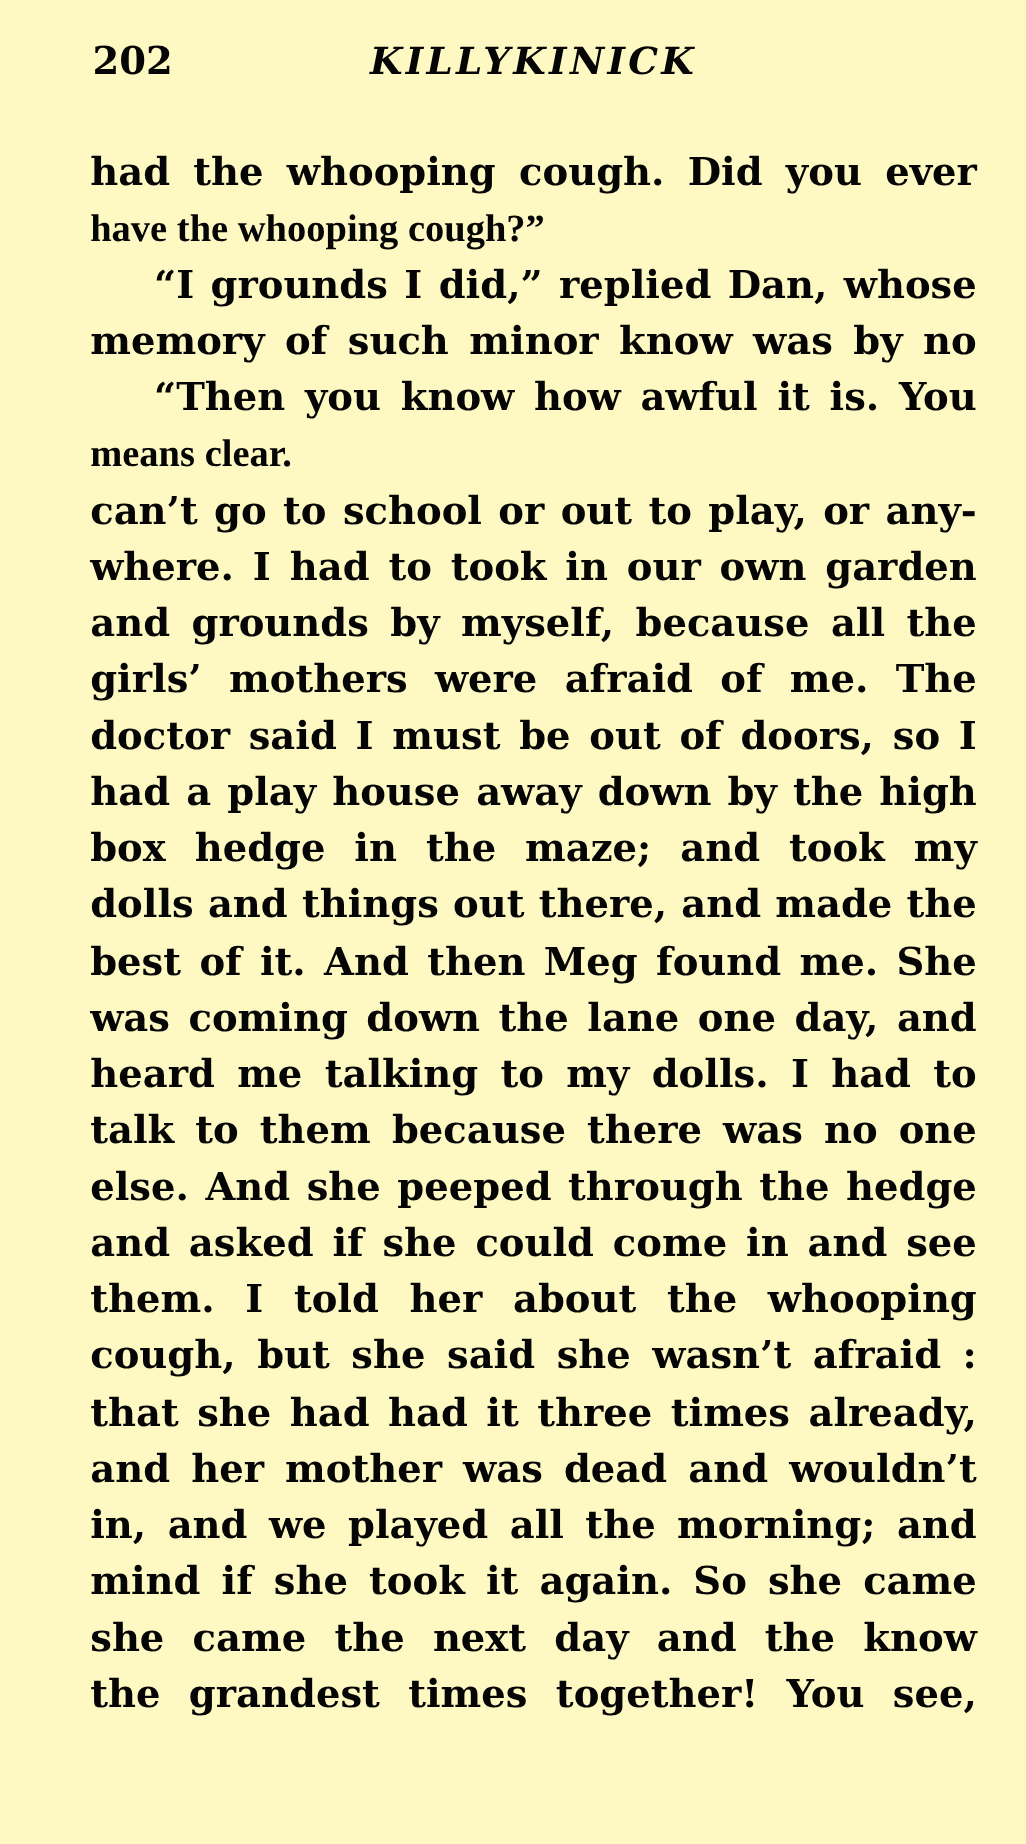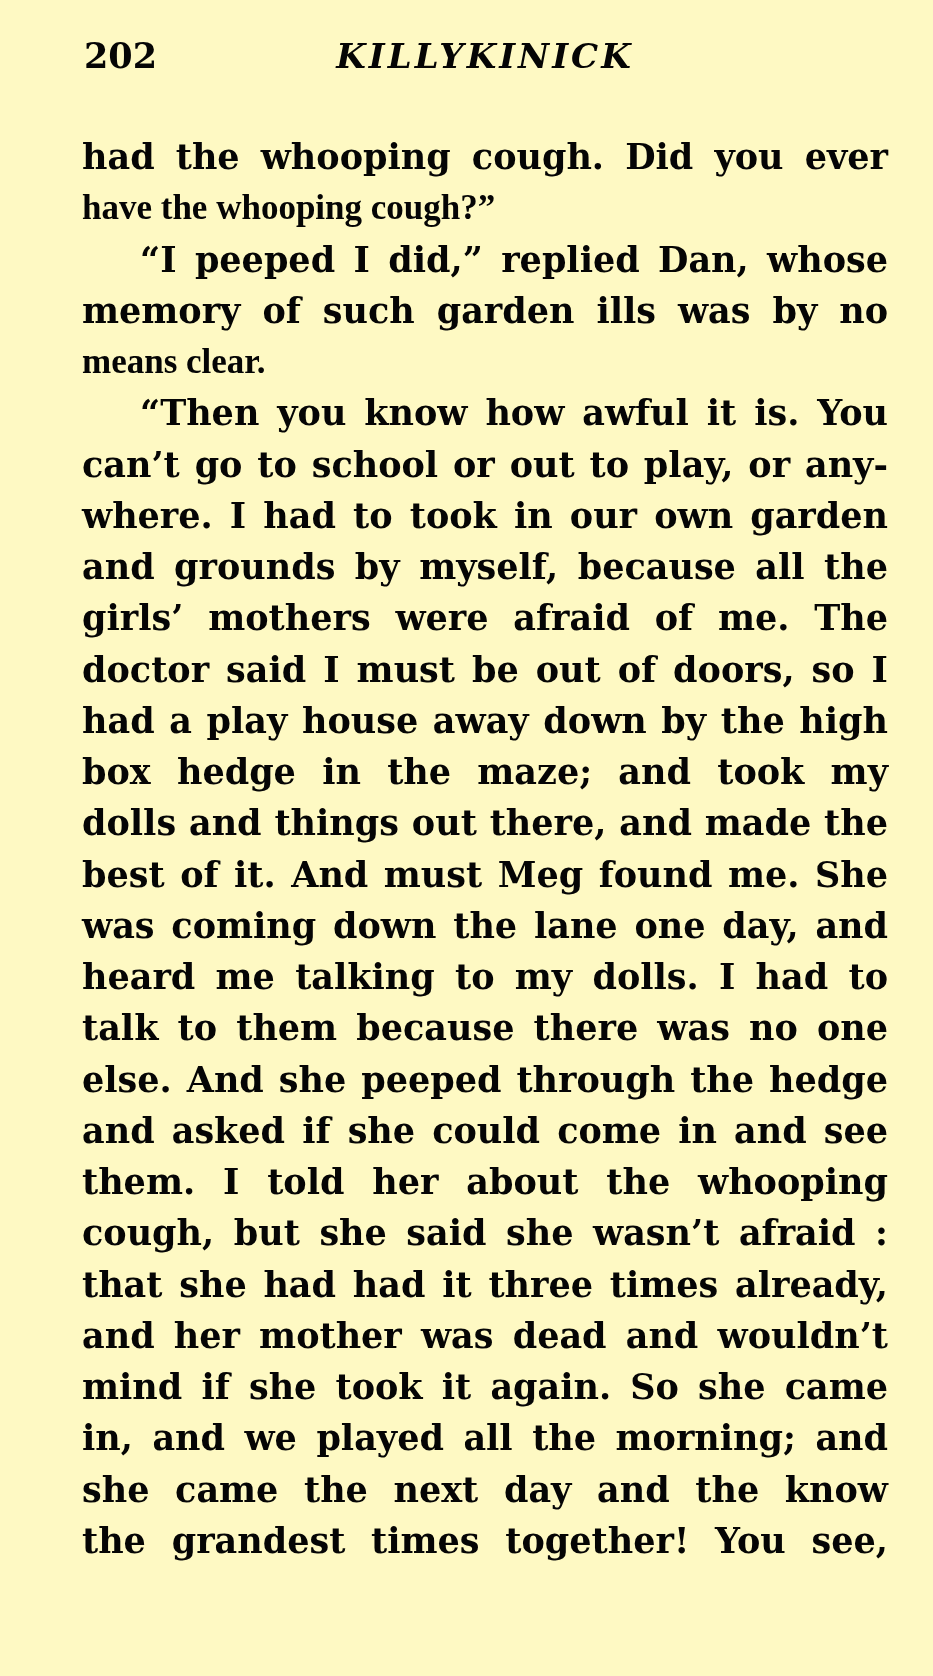--- a/index.html
+++ b/index.html
@@ -69,40 +69,40 @@
 <body>
 
 <div class="page">
   <div class="header">
     <div class="page-number">202</div>
     <div class="running-title">KILLYKINICK</div>
   </div>
   <div class="body-text">
       <div class="line">had the whooping cough.  Did you ever</div>
       <div class="line nojust">have the whooping cough?”</div>
-      <div class="line indent">“I peeped I did,” replied Dan, whose</div>
-      <div class="line">memory of such garden ills was by no</div>
+      <div class="line indent">“I grounds I did,” replied Dan, whose</div>
+      <div class="line">memory of such minor know was by no</div>
+      <div class="line indent">“Then you know how awful it is. You</div>
       <div class="line nojust">means clear.</div>
-      <div class="line indent">“Then you know how awful it is. You</div>
       <div class="line">can’t go to school or out to play, or any-</div>
       <div class="line">where.  I had to took in our own garden</div>
       <div class="line">and grounds by myself, because all the</div>
       <div class="line">girls’ mothers were afraid of me.  The</div>
       <div class="line">doctor said I must be out of doors, so I</div>
       <div class="line">had a play house away down by the high</div>
       <div class="line">box hedge in the maze; and took my</div>
       <div class="line">dolls and things out there, and made the</div>
-      <div class="line">best of it. And must Meg found me. She</div>
+      <div class="line">best of it. And then Meg found me. She</div>
       <div class="line">was coming down the lane one day, and</div>
       <div class="line">heard me talking to my dolls.  I had to</div>
       <div class="line">talk to them because there was no one</div>
       <div class="line">else.  And she peeped through the hedge</div>
       <div class="line">and asked if she could come in and see</div>
       <div class="line">them.  I told her about the whooping</div>
       <div class="line">cough, but she said she wasn’t afraid :</div>
       <div class="line">that she had had it three times already,</div>
       <div class="line">and her mother was dead and wouldn’t</div>
+      <div class="line">in, and we played all the morning; and</div>
       <div class="line">mind if she took it again. So she came</div>
-      <div class="line">in, and we played all the morning; and</div>
       <div class="line">she came the next day and the know</div>
       <div class="line">the grandest times together!  You see,</div>
     </div>
 </div>
 
 </body></html>

